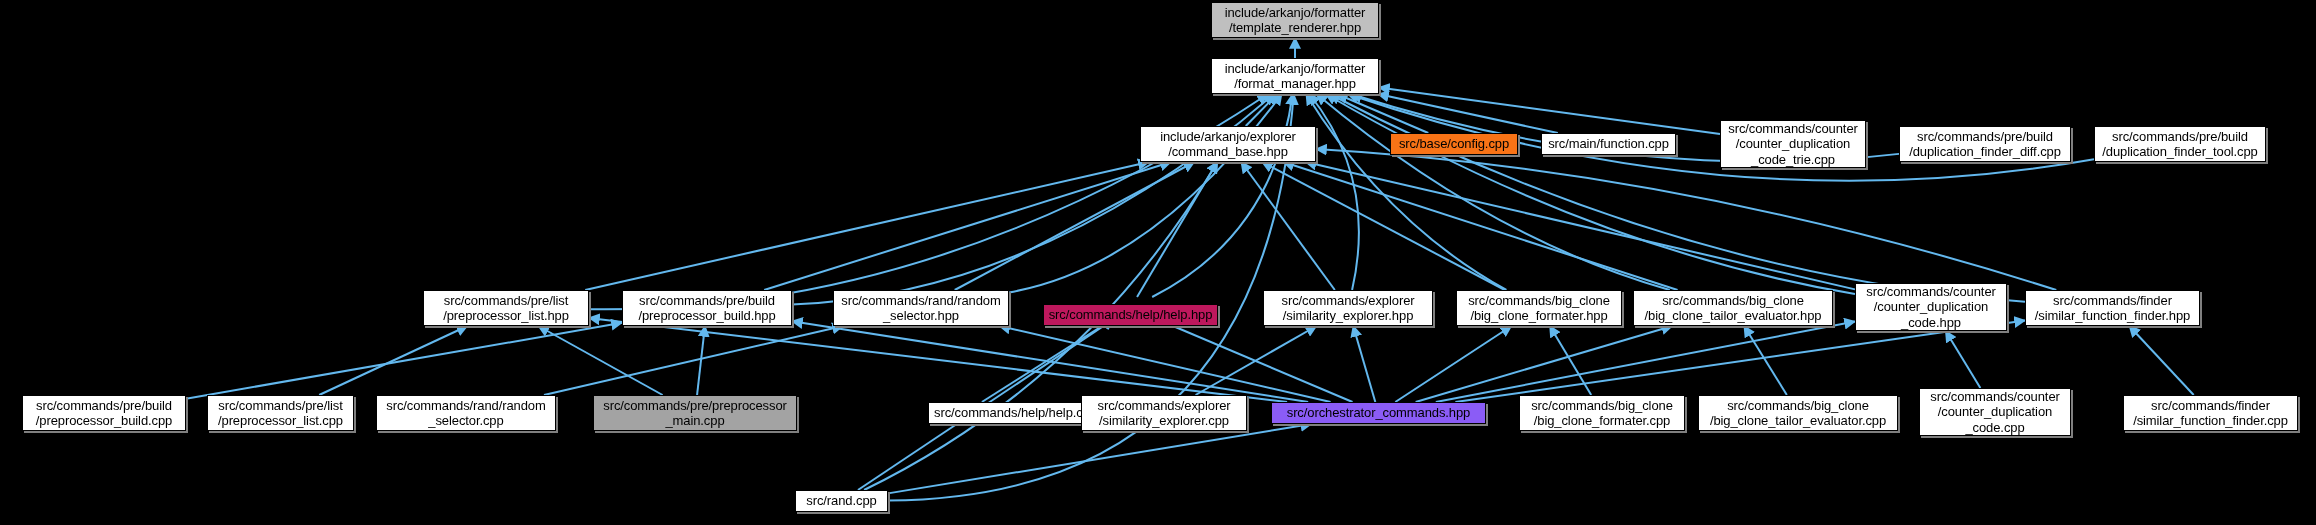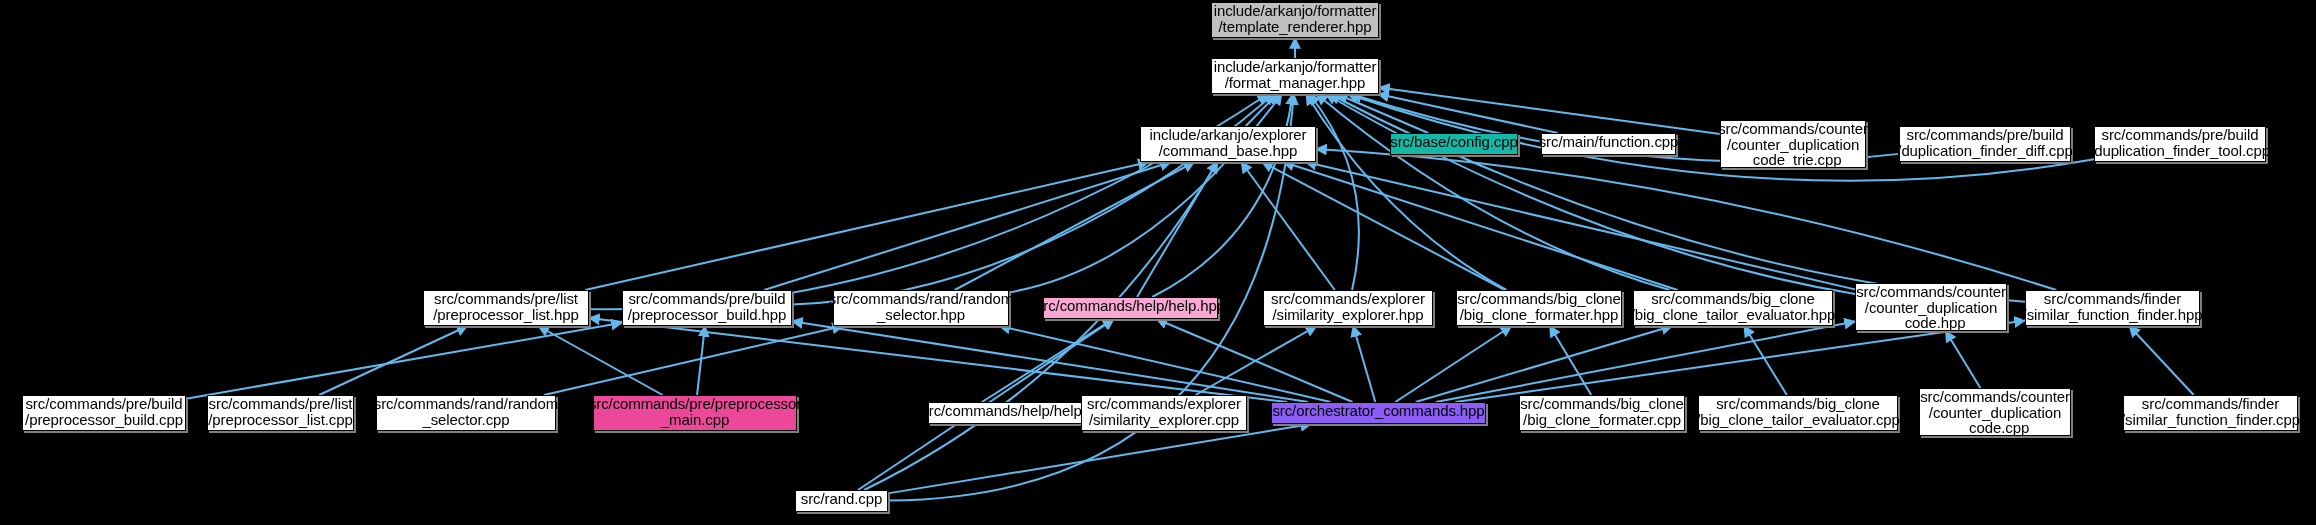--- a/index.html
+++ b/index.html
@@ -7,24 +7,25 @@
   body{font-family:"Liberation Sans",sans-serif;}
   #graph-root{position:relative;width:2316px;height:525px;background:#000;overflow:hidden;}
   svg#edges{position:absolute;left:0;top:0;width:2316px;height:525px;}
   .node{
     position:absolute;
     box-sizing:border-box;
     background:#fff;
     border:1px solid #000;
     box-shadow:2px 2px 0 0 #808080;
     display:flex;
+    align-items:center;
     justify-content:center;
     text-align:center;
     color:#000;
-    font-size:15px;
+    font-size:13px;
     line-height:15.5px;
     letter-spacing:-0.1px;
     white-space:pre-line;
     cursor:pointer;
     z-index:5;
   }
   .node.root{ background:#bfbfbf; }
 </style>
 </head>
 <body>
@@ -86,54 +87,54 @@
       <path d="M 888 500.57978039511397 Q 1263.8188924516921 497.1835122984527 1293.6674218731719 94" fill="none" stroke="#63b8ee" stroke-width="2" marker-end="url(#arrow)"></path>
       <path d="M 857.9715025906736 490 L 1114.0284974093265 319" fill="none" stroke="#63b8ee" stroke-width="2" marker-end="url(#arrow)"></path>
     </svg>
   <div id="nodes-layer">
       <div class="node root" title="include/arkanjo/formatter/template_renderer.hpp" style="left: 1211px; top: 2px; width: 168px; height: 36px; background: rgb(191, 191, 191); border-color: rgb(0, 0, 0); box-shadow: rgb(128, 128, 128) 2px 2px 0px 0px;"><span>include/arkanjo/formatter
 /template_renderer.hpp</span></div>
       <div class="node" title="include/arkanjo/formatter/format_manager.hpp" style="left: 1211px; top: 58px; width: 168px; height: 36px; background: rgb(255, 255, 255); border-color: rgb(0, 0, 0); box-shadow: rgb(128, 128, 128) 2px 2px 0px 0px;"><span>include/arkanjo/formatter
 /format_manager.hpp</span></div>
       <div class="node" title="include/arkanjo/commands/command_base.hpp" style="left: 1140px; top: 126px; width: 176px; height: 36px; background: rgb(255, 255, 255); border-color: rgb(0, 0, 0); box-shadow: rgb(128, 128, 128) 2px 2px 0px 0px;"><span>include/arkanjo/explorer
 /command_base.hpp</span></div>
-      <div class="node" title="src/base/config.cpp" style="left: 1390px; top: 133px; width: 128px; height: 22px; background: #14b8a6; border-color: rgb(0, 0, 0); box-shadow: rgb(128, 128, 128) 2px 2px 0px 0px;"><span>src/base/config.cpp</span></div>
+      <div class="node" title="src/base/config.cpp" style="left: 1390px; top: 133px; width: 128px; height: 22px; background: #f97316; border-color: rgb(0, 0, 0); box-shadow: rgb(128, 128, 128) 2px 2px 0px 0px;"><span>src/base/config.cpp</span></div>
       <div class="node" title="src/base/function.cpp" style="left: 1541px; top: 133px; width: 135px; height: 22px; background: rgb(255, 255, 255); border-color: rgb(0, 0, 0); box-shadow: rgb(128, 128, 128) 2px 2px 0px 0px;"><span>src/main/function.cpp</span></div>
       <div class="node" title="src/commands/counter/counter_duplication_code_trie.cpp" style="left: 1720px; top: 120px; width: 146px; height: 48px; background: rgb(255, 255, 255); border-color: rgb(0, 0, 0); box-shadow: rgb(128, 128, 128) 2px 2px 0px 0px;"><span>src/commands/counter
 /counter_duplication
 _code_trie.cpp</span></div>
       <div class="node" title="src/commands/pre/build/duplication_finder_diff.cpp" style="left: 1899px; top: 126px; width: 172px; height: 36px; background: rgb(255, 255, 255); border-color: rgb(0, 0, 0); box-shadow: rgb(128, 128, 128) 2px 2px 0px 0px;"><span>src/commands/pre/build
 /duplication_finder_diff.cpp</span></div>
       <div class="node" title="src/commands/pre/build/duplication_finder_tool.cpp" style="left: 2094px; top: 126px; width: 172px; height: 36px; background: rgb(255, 255, 255); border-color: rgb(0, 0, 0); box-shadow: rgb(128, 128, 128) 2px 2px 0px 0px;"><span>src/commands/pre/build
 /duplication_finder_tool.cpp</span></div>
       <div class="node" title="src/commands/pre/list/preprocessor_list.hpp" style="left: 423px; top: 290px; width: 166px; height: 36px; background: rgb(255, 255, 255); border-color: rgb(0, 0, 0); box-shadow: rgb(128, 128, 128) 2px 2px 0px 0px;"><span>src/commands/pre/list
 /preprocessor_list.hpp</span></div>
       <div class="node" title="src/commands/pre/build/preprocessor_build.hpp" style="left: 622px; top: 290px; width: 170px; height: 36px; background: rgb(255, 255, 255); border-color: rgb(0, 0, 0); box-shadow: rgb(128, 128, 128) 2px 2px 0px 0px;"><span>src/commands/pre/build
 /preprocessor_build.hpp</span></div>
       <div class="node" title="src/commands/rand/random_selector.hpp" style="left: 833px; top: 290px; width: 176px; height: 36px; background: rgb(255, 255, 255); border-color: rgb(0, 0, 0); box-shadow: rgb(128, 128, 128) 2px 2px 0px 0px;"><span>src/commands/rand/random
 _selector.hpp</span></div>
-      <div class="node" title="src/commands/help/help.hpp" style="left: 1043px; top: 297px; width: 175px; height: 22px; background: #f9a8d4; border-color: rgb(0, 0, 0); box-shadow: rgb(128, 128, 128) 2px 2px 0px 0px;"><span>src/commands/help/help.hpp</span></div>
+      <div class="node" title="src/commands/help/help.hpp" style="left: 1043px; top: 304px; width: 175px; height: 22px; background: #be185d; border-color: rgb(0, 0, 0); box-shadow: rgb(128, 128, 128) 2px 2px 0px 0px;"><span>src/commands/help/help.hpp</span></div>
       <div class="node" title="src/commands/explorer/similarity_explorer.hpp" style="left: 1263px; top: 290px; width: 170px; height: 36px; background: rgb(255, 255, 255); border-color: rgb(0, 0, 0); box-shadow: rgb(128, 128, 128) 2px 2px 0px 0px;"><span>src/commands/explorer
 /similarity_explorer.hpp</span></div>
       <div class="node" title="src/commands/big_clone/big_clone_formater.hpp" style="left: 1456px; top: 290px; width: 166px; height: 36px; background: rgb(255, 255, 255); border-color: rgb(0, 0, 0); box-shadow: rgb(128, 128, 128) 2px 2px 0px 0px;"><span>src/commands/big_clone
 /big_clone_formater.hpp</span></div>
       <div class="node" title="src/commands/big_clone/big_clone_tailor_evaluator.hpp" style="left: 1633px; top: 290px; width: 200px; height: 36px; background: rgb(255, 255, 255); border-color: rgb(0, 0, 0); box-shadow: rgb(128, 128, 128) 2px 2px 0px 0px;"><span>src/commands/big_clone
 /big_clone_tailor_evaluator.hpp</span></div>
       <div class="node" title="src/commands/counter/counter_duplication_code.hpp" style="left: 1855px; top: 283px; width: 152px; height: 48px; background: rgb(255, 255, 255); border-color: rgb(0, 0, 0); box-shadow: rgb(128, 128, 128) 2px 2px 0px 0px;"><span>src/commands/counter
 /counter_duplication
 _code.hpp</span></div>
       <div class="node" title="src/commands/finder/similar_function_finder.hpp" style="left: 2025px; top: 290px; width: 175px; height: 36px; background: rgb(255, 255, 255); border-color: rgb(0, 0, 0); box-shadow: rgb(128, 128, 128) 2px 2px 0px 0px;"><span>src/commands/finder
 /similar_function_finder.hpp</span></div>
       <div class="node" title="src/commands/pre/build/preprocessor_build.cpp" style="left: 22px; top: 395px; width: 164px; height: 36px; background: rgb(255, 255, 255); border-color: rgb(0, 0, 0); box-shadow: rgb(128, 128, 128) 2px 2px 0px 0px;"><span>src/commands/pre/build
 /preprocessor_build.cpp</span></div>
       <div class="node" title="src/commands/pre/list/preprocessor_list.cpp" style="left: 207px; top: 395px; width: 147px; height: 36px; background: rgb(255, 255, 255); border-color: rgb(0, 0, 0); box-shadow: rgb(128, 128, 128) 2px 2px 0px 0px;"><span>src/commands/pre/list
 /preprocessor_list.cpp</span></div>
       <div class="node" title="src/commands/rand/random_selector.cpp" style="left: 376px; top: 395px; width: 180px; height: 36px; background: rgb(255, 255, 255); border-color: rgb(0, 0, 0); box-shadow: rgb(128, 128, 128) 2px 2px 0px 0px;"><span>src/commands/rand/random
 _selector.cpp</span></div>
-      <div class="node" title="src/commands/pre/preprocessor_main.cpp" style="left: 593px; top: 395px; width: 204px; height: 36px; background: #ec4899; border-color: rgb(0, 0, 0); box-shadow: rgb(128, 128, 128) 2px 2px 0px 0px;"><span>src/commands/pre/preprocessor
+      <div class="node" title="src/commands/pre/preprocessor_main.cpp" style="left: 593px; top: 395px; width: 204px; height: 36px; background: #a3a3a3; border-color: rgb(0, 0, 0); box-shadow: rgb(128, 128, 128) 2px 2px 0px 0px;"><span>src/commands/pre/preprocessor
 _main.cpp</span></div>
       <div class="node" title="src/commands/help/help.cpp" style="left: 928px; top: 402px; width: 175px; height: 22px; background: rgb(255, 255, 255); border-color: rgb(0, 0, 0); box-shadow: rgb(128, 128, 128) 2px 2px 0px 0px;"><span>src/commands/help/help.cpp</span></div>
       <div class="node" title="src/commands/explorer/similarity_explorer.cpp" style="left: 1081px; top: 395px; width: 166px; height: 36px; background: rgb(255, 255, 255); border-color: rgb(0, 0, 0); box-shadow: rgb(128, 128, 128) 2px 2px 0px 0px;"><span>src/commands/explorer
 /similarity_explorer.cpp</span></div>
       <div class="node" title="src/orchestrator_commands.hpp" style="left: 1271px; top: 402px; width: 215px; height: 22px; background: #8b5cf6; border-color: rgb(0, 0, 0); box-shadow: rgb(128, 128, 128) 2px 2px 0px 0px;"><span>src/orchestrator_commands.hpp</span></div>
       <div class="node" title="src/commands/big_clone/big_clone_formater.cpp" style="left: 1519px; top: 395px; width: 166px; height: 36px; background: rgb(255, 255, 255); border-color: rgb(0, 0, 0); box-shadow: rgb(128, 128, 128) 2px 2px 0px 0px;"><span>src/commands/big_clone
 /big_clone_formater.cpp</span></div>
       <div class="node" title="src/commands/big_clone/big_clone_tailor_evaluator.cpp" style="left: 1698px; top: 395px; width: 200px; height: 36px; background: rgb(255, 255, 255); border-color: rgb(0, 0, 0); box-shadow: rgb(128, 128, 128) 2px 2px 0px 0px;"><span>src/commands/big_clone
 /big_clone_tailor_evaluator.cpp</span></div>
       <div class="node" title="src/commands/counter/counter_duplication_code.cpp" style="left: 1919px; top: 388px; width: 152px; height: 48px; background: rgb(255, 255, 255); border-color: rgb(0, 0, 0); box-shadow: rgb(128, 128, 128) 2px 2px 0px 0px;"><span>src/commands/counter

